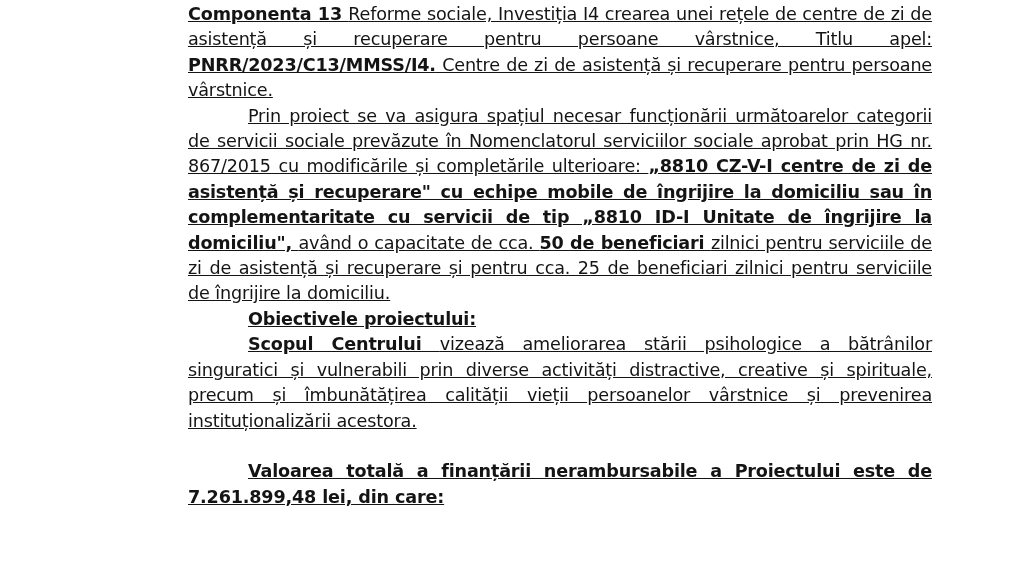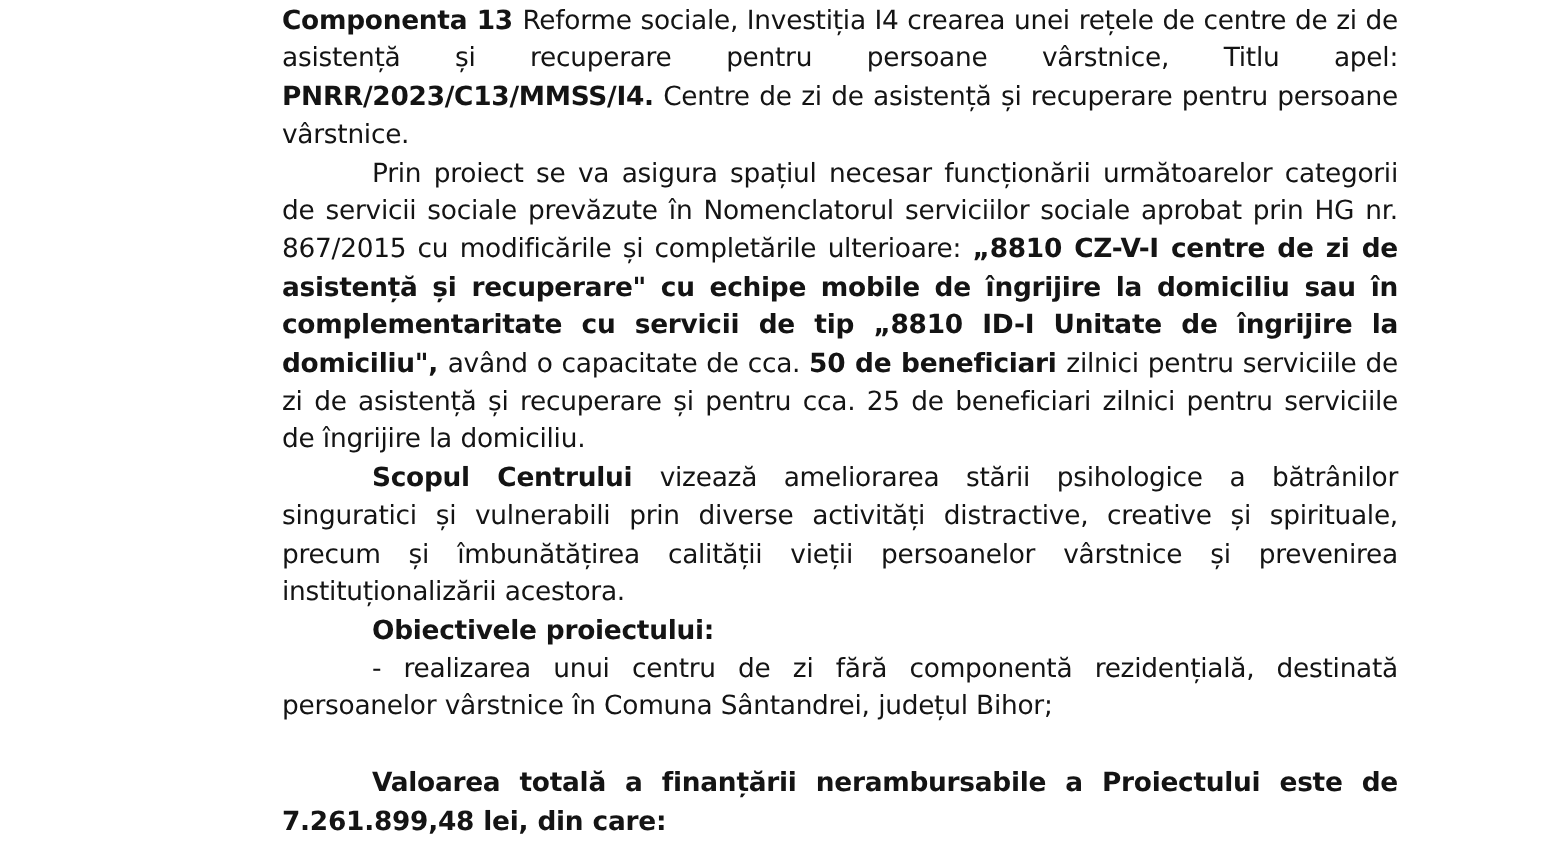--- a/index.html
+++ b/index.html
@@ -33,20 +33,21 @@
     letter-spacing: -0.18px;
     word-spacing: 0.2px;
     color: #141414;
     -webkit-font-smoothing: none;
   }
   p.para {
     margin: 0;
     padding: 0;
     text-align: justify;
     text-align-last: left;
+    text-decoration: underline;
   }
   p.indent {
     text-indent: 60px;
   }
   p.spacer-before {
     margin-top: 25.4px;
   }
   b, .b {
     font-weight: 700;
   }
@@ -58,18 +59,17 @@
     text-rendering: optimizeLegibility;
   }
 </style>
 </head>
 <body>
 
 <div class="page">
   <div class="text-column" id="text-column">
       <p class="para"><span class="b">Componenta 13 </span><span class="reg">Reforme sociale, Investiția I4 crearea unei rețele de centre de zi de asistență și recuperare pentru persoane vârstnice, Titlu apel: </span><span class="b">PNRR/2023/C13/MMSS/I4.</span><span class="reg"> Centre de zi de asistență și recuperare pentru persoane vârstnice.</span></p>
       <p class="para indent"><span class="reg">Prin proiect se va asigura spațiul necesar funcționării următoarelor categorii de servicii sociale prevăzute în Nomenclatorul serviciilor sociale aprobat prin HG nr. 867/2015 cu modificările și completările ulterioare: </span><span class="b">„8810 CZ-V-I centre de zi de asistență și recuperare" cu echipe mobile de îngrijire la domiciliu sau în complementaritate cu servicii de tip „8810 ID-I Unitate de îngrijire la domiciliu", </span><span class="reg">având o capacitate de cca. </span><span class="b">50 de beneficiari </span><span class="reg">zilnici pentru serviciile de zi de asistență și recuperare și pentru cca. 25 de beneficiari zilnici pentru serviciile de îngrijire la domiciliu.</span></p>
+      <p class="para indent"><span class="b">Obiectivele proiectului:</span></p>
       <p class="para indent"><span class="b">Scopul Centrului </span><span class="reg">vizează ameliorarea stării psihologice a bătrânilor singuratici și vulnerabili prin diverse activități distractive, creative și spirituale, precum și îmbunătățirea calității vieții persoanelor vârstnice și prevenirea instituționalizării acestora.</span></p>
-      <p class="para indent"><span class="b">Obiectivele proiectului:</span></p>
-      <p class="para indent"><span class="reg">- realizarea unui centru de zi fără componentă rezidențială, destinată persoanelor vârstnice în Comuna Sântandrei, județul Bihor;</span></p>
       <p class="para indent spacer-before"><span class="b">Valoarea totală a finanțării nerambursabile a Proiectului este de 7.261.899,48 lei, din care:</span></p>
     </div>
 </div>
 
 </body></html>

